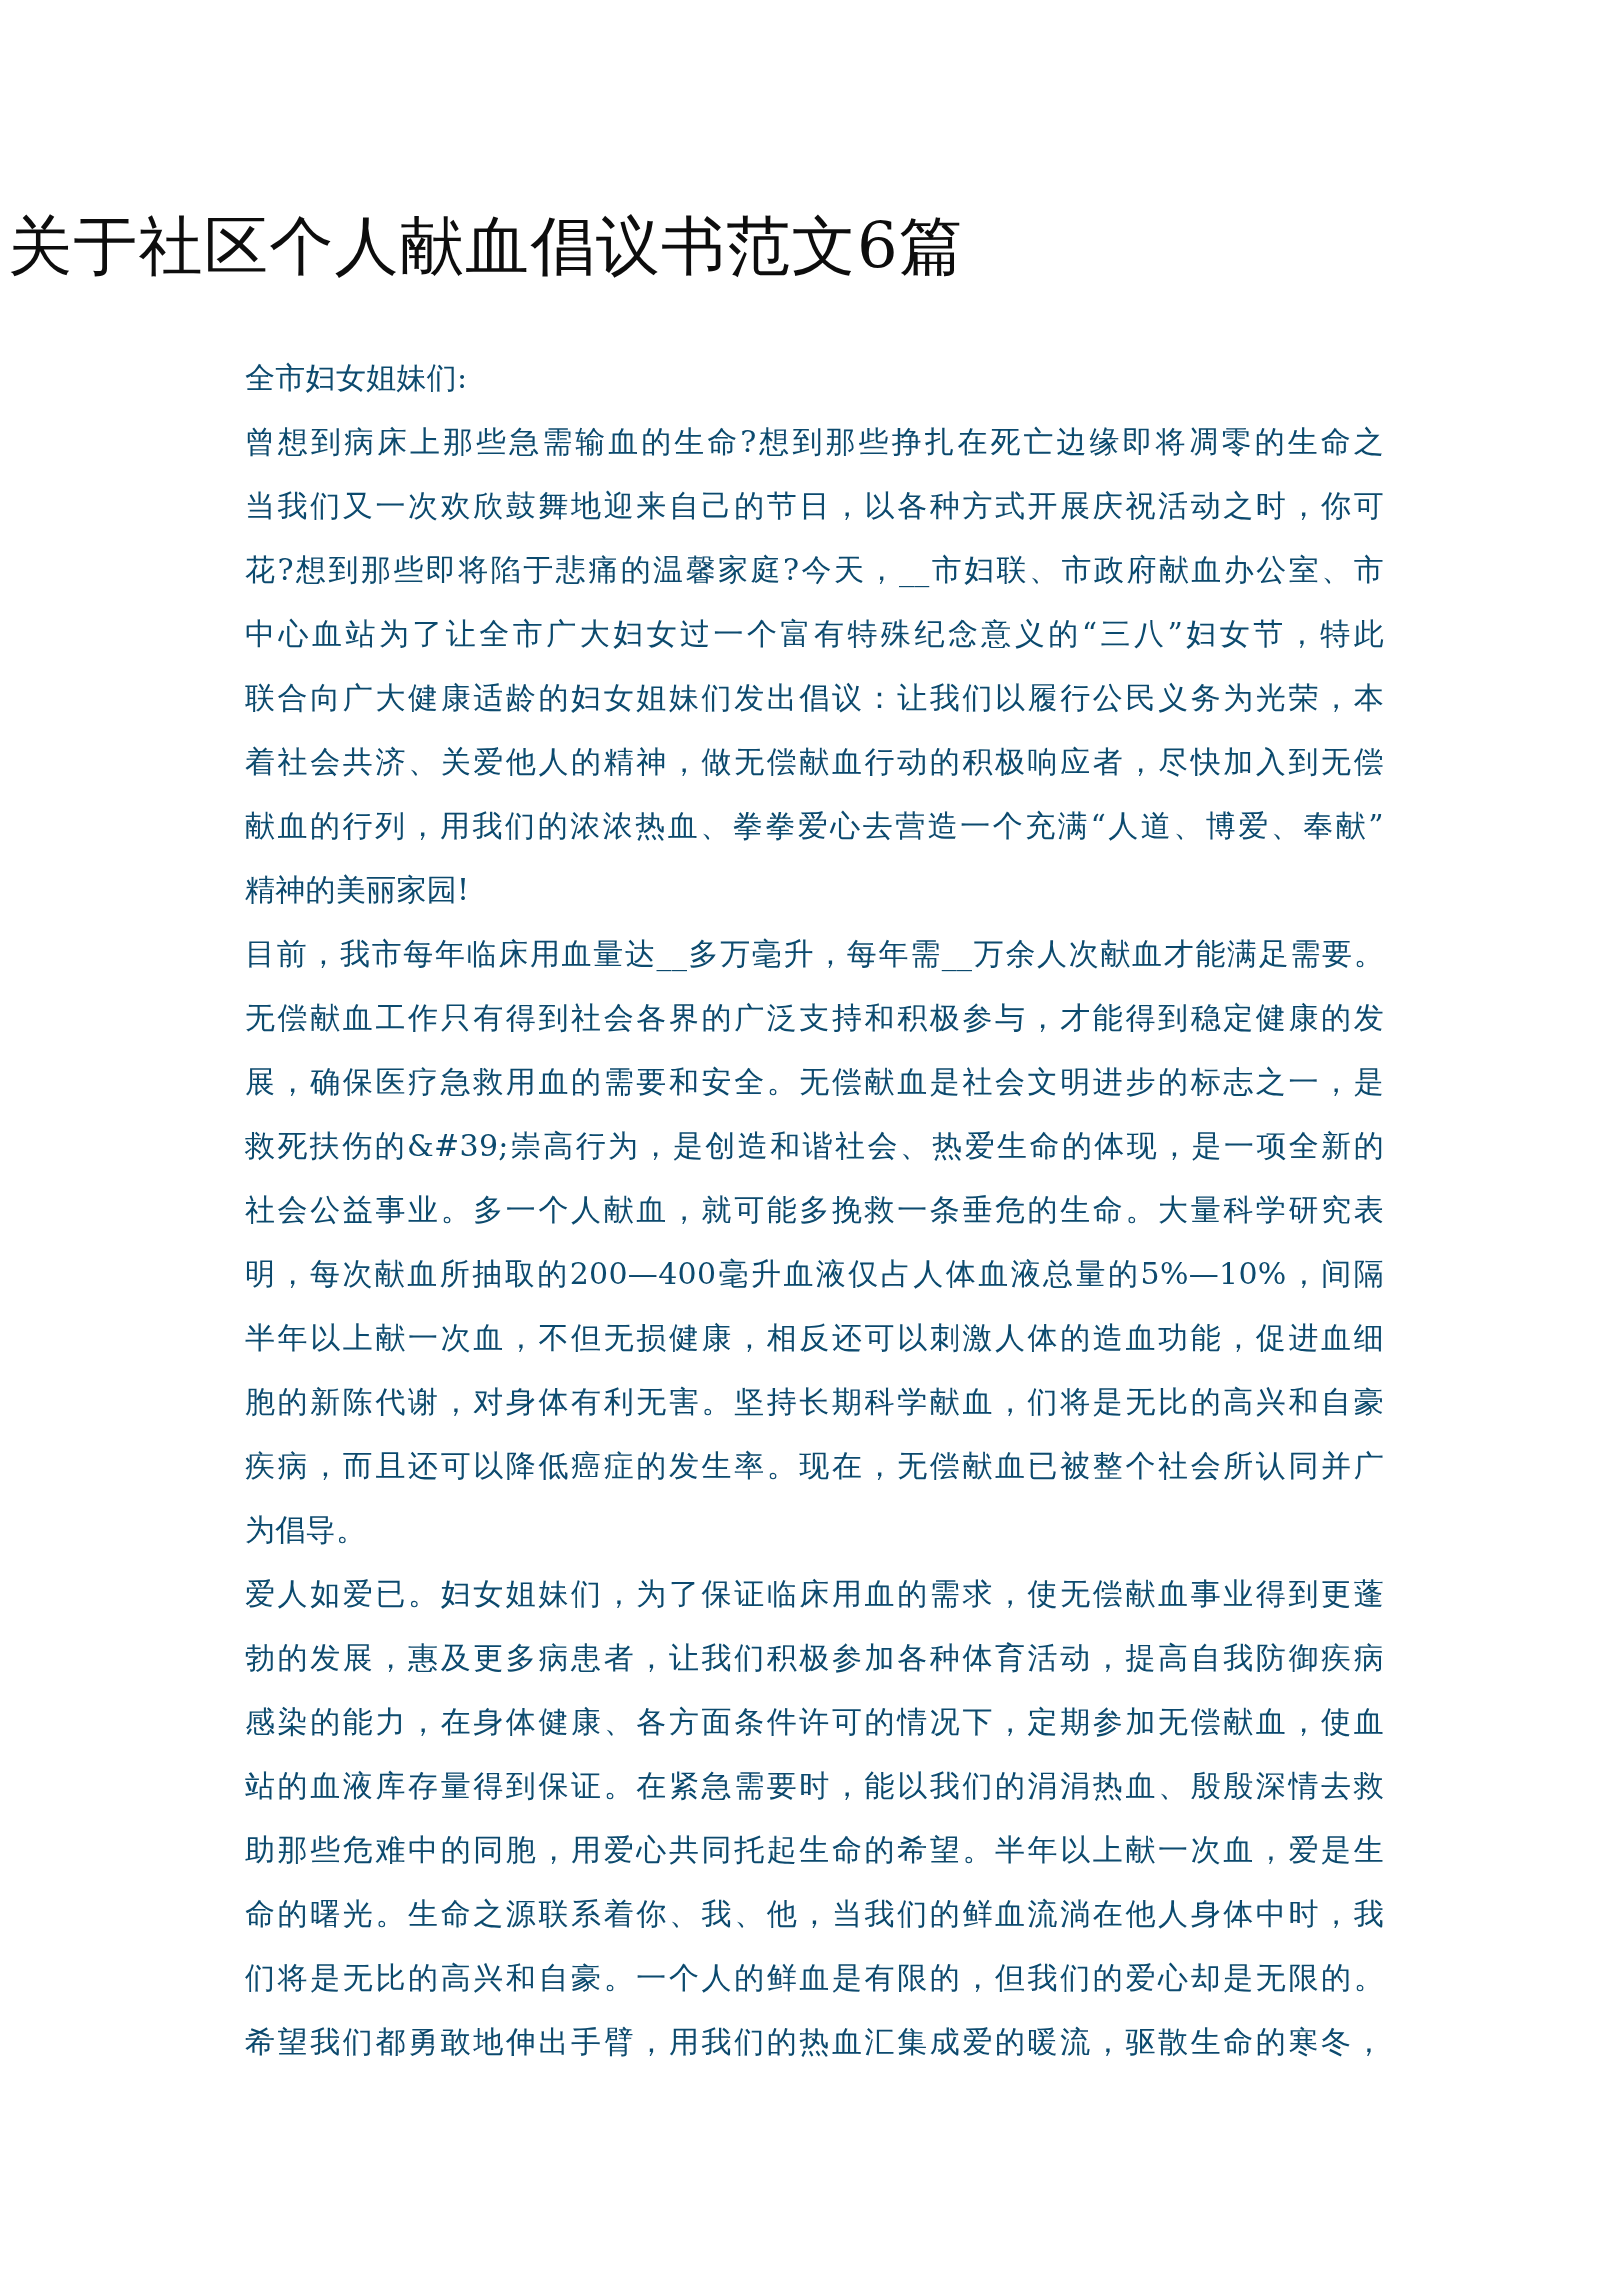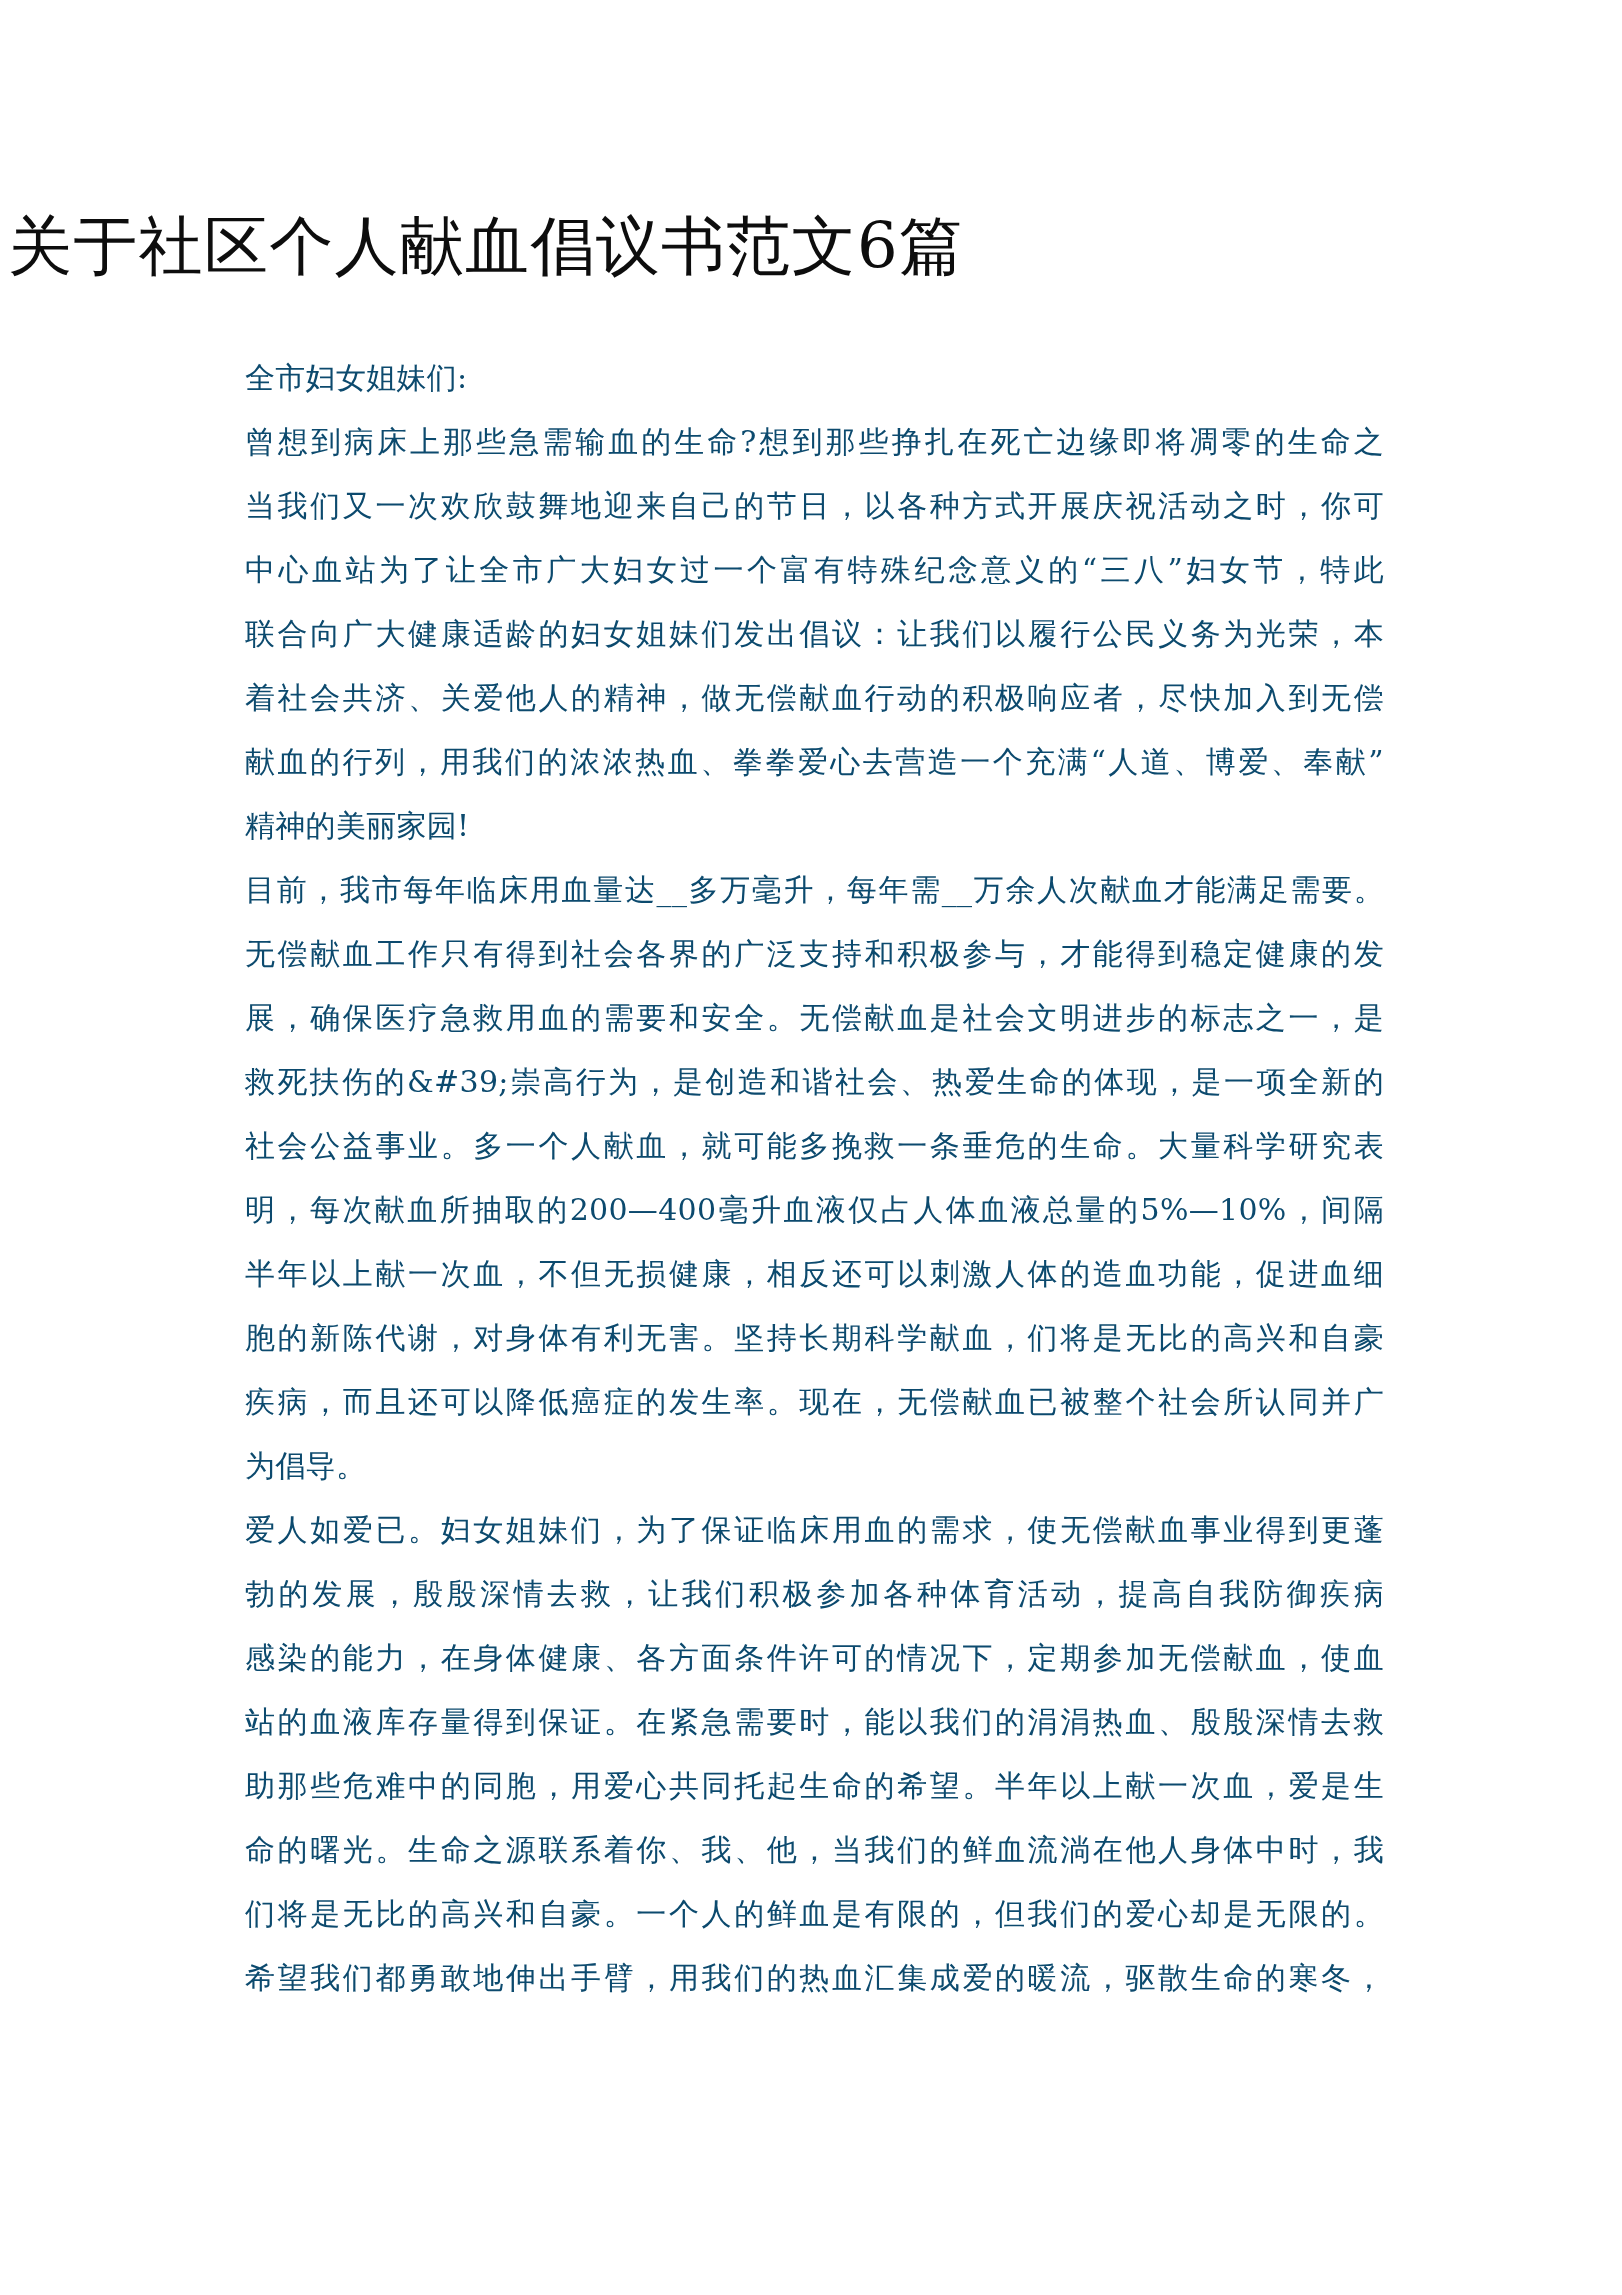--- a/index.html
+++ b/index.html
@@ -55,20 +55,21 @@
 
 <div class="page">
   <h1 class="title">关于社区个人献血倡议书范文6篇</h1>
 
   <div class="body-text">
     <span class="line">全市妇女姐妹们:</span>
 
     <div>
       <span class="line justify">曾想到病床上那些急需输血的生命?想到那些挣扎在死亡边缘即将凋零的生命之</span>
       <span class="line justify">当我们又一次欢欣鼓舞地迎来自己的节日，以各种方式开展庆祝活动之时，你可</span>
+      <span class="line justify">花?想到那些即将陷于悲痛的温馨家庭?今天，__市妇联、市政府献血办公室、市</span>
       <span class="line justify">中心血站为了让全市广大妇女过一个富有特殊纪念意义的“三八”妇女节，特此</span>
       <span class="line justify">联合向广大健康适龄的妇女姐妹们发出倡议：让我们以履行公民义务为光荣，本</span>
       <span class="line justify">着社会共济、关爱他人的精神，做无偿献血行动的积极响应者，尽快加入到无偿</span>
       <span class="line justify">献血的行列，用我们的浓浓热血、拳拳爱心去营造一个充满“人道、博爱、奉献”</span>
       <span class="line">精神的美丽家园!</span>
     </div>
 
     <div>
       <span class="line justify">目前，我市每年临床用血量达__多万毫升，每年需__万余人次献血才能满足需要。</span>
       <span class="line justify">无偿献血工作只有得到社会各界的广泛支持和积极参与，才能得到稳定健康的发</span>
@@ -77,21 +78,21 @@
       <span class="line justify">社会公益事业。多一个人献血，就可能多挽救一条垂危的生命。大量科学研究表</span>
       <span class="line justify">明，每次献血所抽取的200—400毫升血液仅占人体血液总量的5%—10%，间隔</span>
       <span class="line justify">半年以上献一次血，不但无损健康，相反还可以刺激人体的造血功能，促进血细</span>
       <span class="line justify">胞的新陈代谢，对身体有利无害。坚持长期科学献血，们将是无比的高兴和自豪</span>
       <span class="line justify">疾病，而且还可以降低癌症的发生率。现在，无偿献血已被整个社会所认同并广</span>
       <span class="line">为倡导。</span>
     </div>
 
     <div>
       <span class="line justify">爱人如爱已。妇女姐妹们，为了保证临床用血的需求，使无偿献血事业得到更蓬</span>
-      <span class="line justify">勃的发展，殷殷深情去救，让我们积极参加各种体育活动，提高自我防御疾病</span>
+      <span class="line justify">勃的发展，惠及更多病患者，让我们积极参加各种体育活动，提高自我防御疾病</span>
       <span class="line justify">感染的能力，在身体健康、各方面条件许可的情况下，定期参加无偿献血，使血</span>
       <span class="line justify">站的血液库存量得到保证。在紧急需要时，能以我们的涓涓热血、殷殷深情去救</span>
       <span class="line justify">助那些危难中的同胞，用爱心共同托起生命的希望。半年以上献一次血，爱是生</span>
       <span class="line justify">命的曙光。生命之源联系着你、我、他，当我们的鲜血流淌在他人身体中时，我</span>
       <span class="line justify">们将是无比的高兴和自豪。一个人的鲜血是有限的，但我们的爱心却是无限的。</span>
       <span class="line justify">希望我们都勇敢地伸出手臂，用我们的热血汇集成爱的暖流，驱散生命的寒冬，</span>
     </div>
   </div>
 </div>
 

